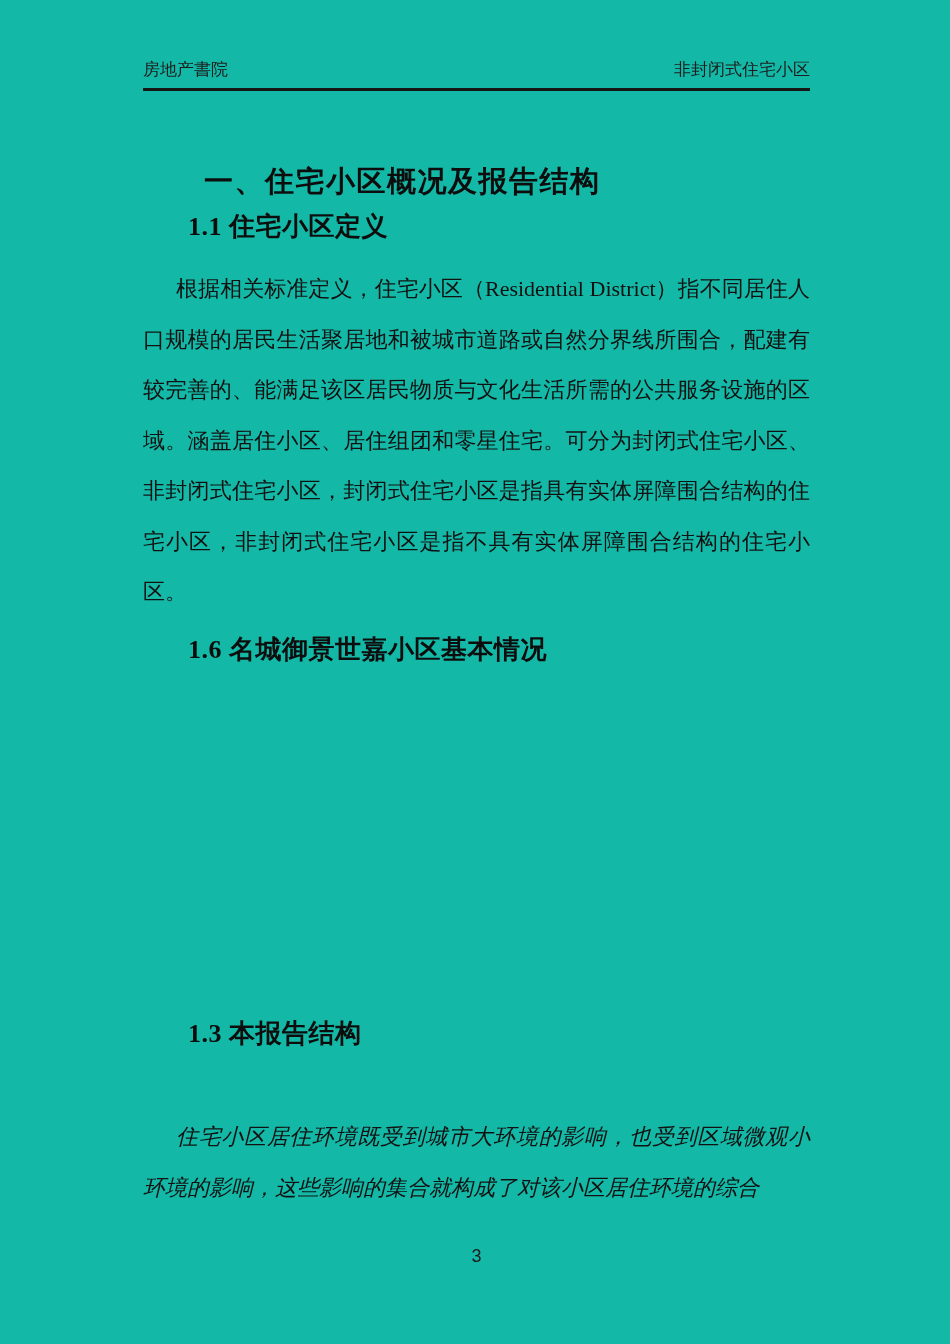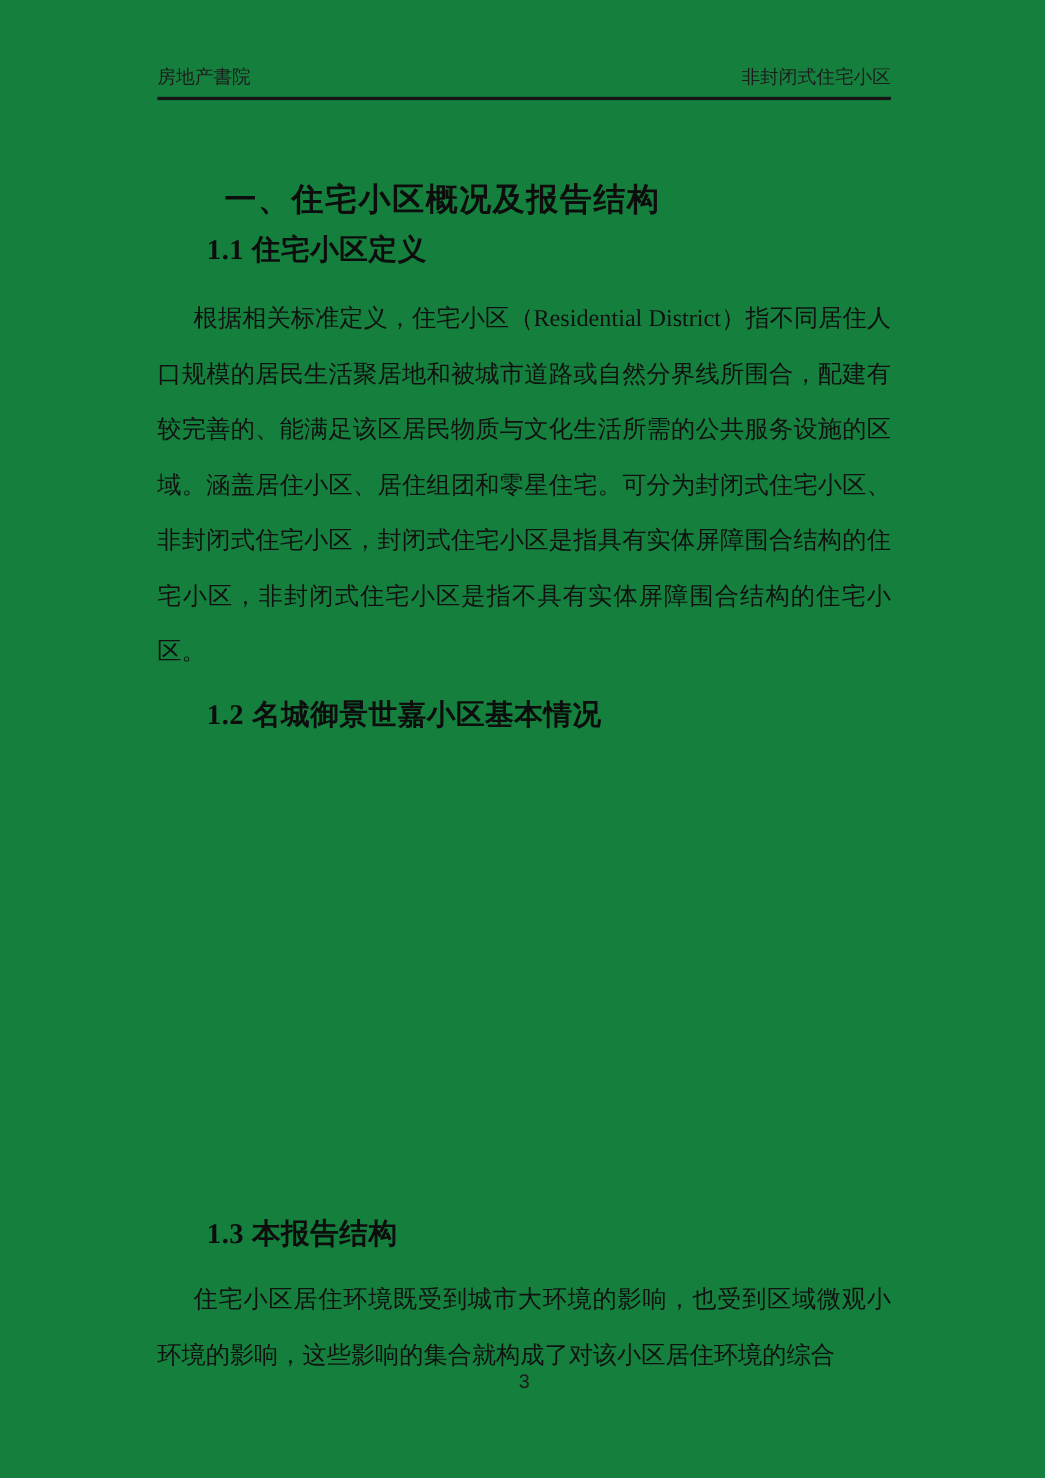--- a/index.html
+++ b/index.html
@@ -1,20 +1,20 @@
 <!DOCTYPE html>
 <html><head>
 <meta charset="utf-8">
 <style>
   html, body { margin: 0; padding: 0; background: #ffffff; }
   .page {
     position: relative;
     width: 950px;
     height: 1344px;
-    background: #15803d;
+    background: #14b8a6;
     color: #111111;
     font-family: "Liberation Serif", serif;
     overflow: hidden;
   }
   .header {
     position: absolute;
     top: 58px;
     left: 143px;
     width: 667px;
     display: flex;
@@ -40,36 +40,36 @@
     position: absolute;
     left: 188px;
     margin: 0;
     font-size: 26px;
     font-weight: 700;
     letter-spacing: 0.5px;
     color: #0d0d0d;
   }
   #heading-1-1 { top: 209px; text-align: center; }
   #heading-1-2 { top: 632px; }
-  #heading-1-3 { top: 1104px; }
+  #heading-1-3 { top: 1016px; }
   .para {
     position: absolute;
     left: 143px;
     width: 667px;
     margin: 0;
     font-size: 22px;
     line-height: 50.5px;
     text-align: justify;
     text-justify: inter-character;
     text-indent: 33px;
     color: #111111;
   }
   #para-1 { top: 264px; }
   #para-2 { top: 689px; }
-  #para-3 { top: 1156px; }
+  #para-3 { top: 1112px; font-style: italic; }
   .footer {
     position: absolute;
     top: 1246px;
     left: 143px;
     width: 667px;
     text-align: center;
     font-family: "Liberation Sans", sans-serif;
     font-size: 18px;
     color: #1c1c1c;
   }
@@ -83,21 +83,21 @@
     <span>房地产書院</span>
     <span>非封闭式住宅小区</span>
   </div>
 
   <h1 class="chapter-title">一、住宅小区概况及报告结构</h1>
 
   <h2 class="section-heading" id="heading-1-1">1.1 住宅小区定义</h2>
 
   <p class="para" id="para-1">根据相关标准定义，住宅小区（Residential District）指不同居住人口规模的居民生活聚居地和被城市道路或自然分界线所围合，配建有较完善的、能满足该区居民物质与文化生活所需的公共服务设施的区域。涵盖居住小区、居住组团和零星住宅。可分为封闭式住宅小区、非封闭式住宅小区，封闭式住宅小区是指具有实体屏障围合结构的住宅小区，非封闭式住宅小区是指不具有实体屏障围合结构的住宅小区。</p>
 
-  <h2 class="section-heading" id="heading-1-2">1.2 名城御景世嘉小区基本情况</h2>
+  <h2 class="section-heading" id="heading-1-2">1.6 名城御景世嘉小区基本情况</h2>
 
 
   <h2 class="section-heading" id="heading-1-3">1.3 本报告结构</h2>
 
   <p class="para" id="para-3">住宅小区居住环境既受到城市大环境的影响，也受到区域微观小环境的影响，这些影响的集合就构成了对该小区居住环境的综合</p>
 
   <div class="footer">
     <span>3</span>
   </div>
 

